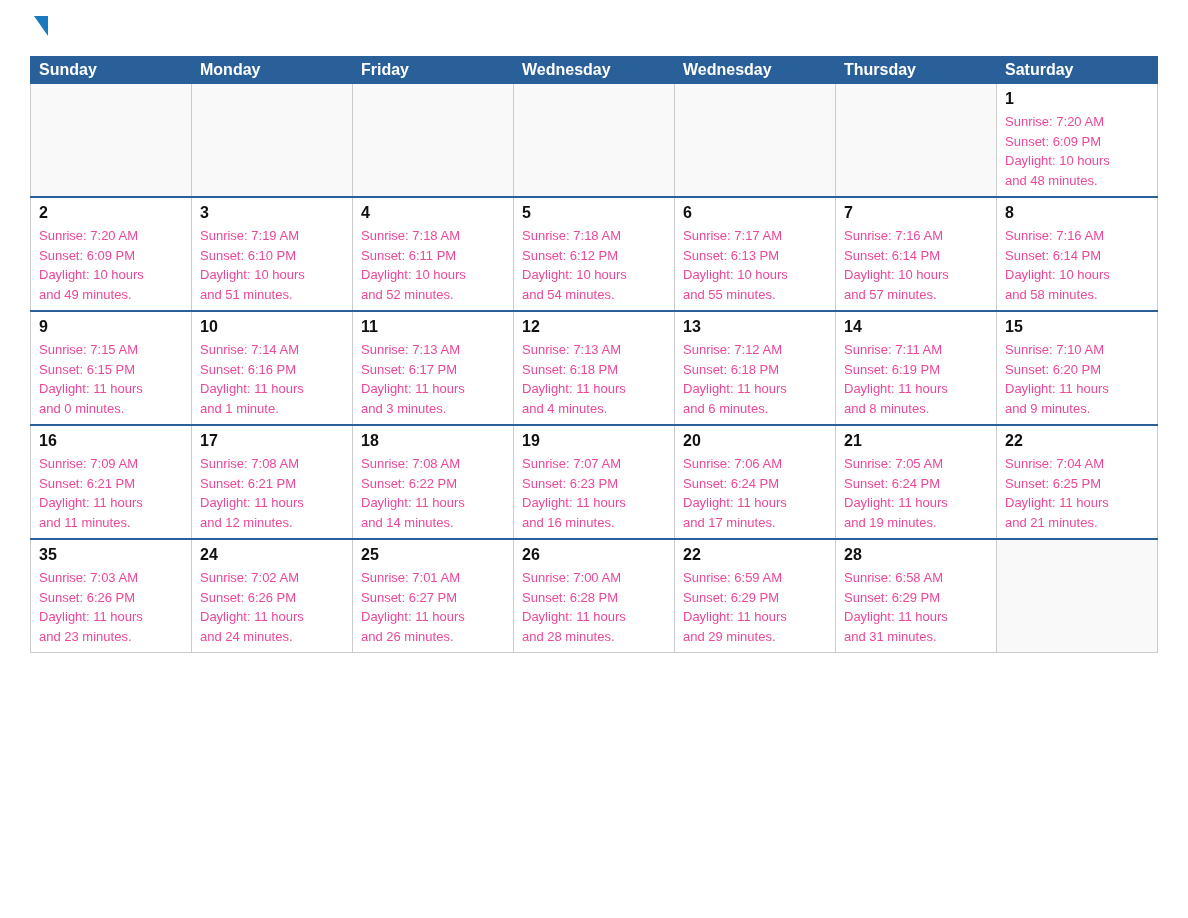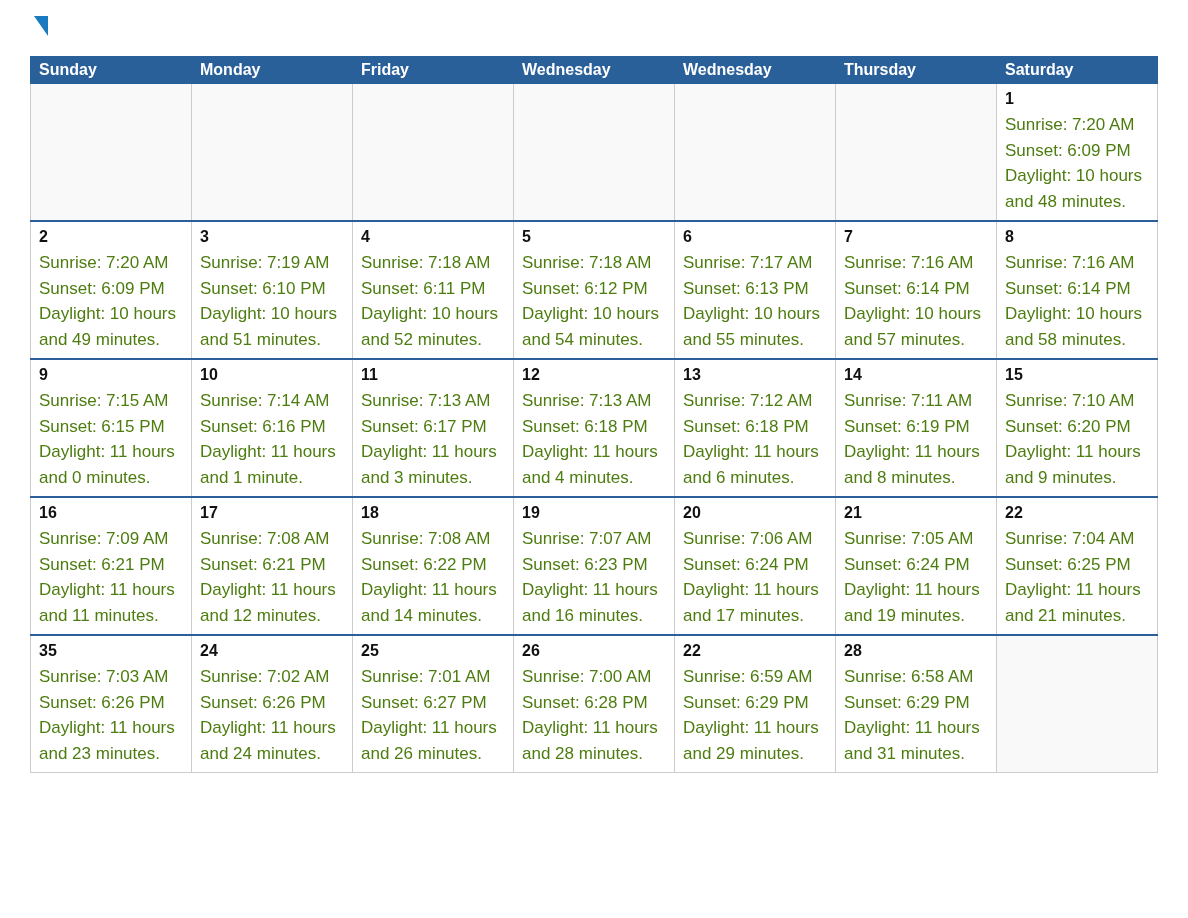--- a/index.html
+++ b/index.html
@@ -82,22 +82,22 @@
       height: 110px;
     }
     .day-num {
       font-size: 16px;
       font-weight: bold;
       color: #111;
       display: block;
       margin-bottom: 4px;
     }
     .day-info {
-      font-size: 17px;
-      color: #4d7c0f;
+      font-size: 13px;
+      color: #ec4899;
       line-height: 1.5;
     }
     .empty-cell {
       background: #f9f9f9;
     }
     .row-top-border td {
       border-top: 2px solid #2a6099;
     }
   </style>
 </head>

